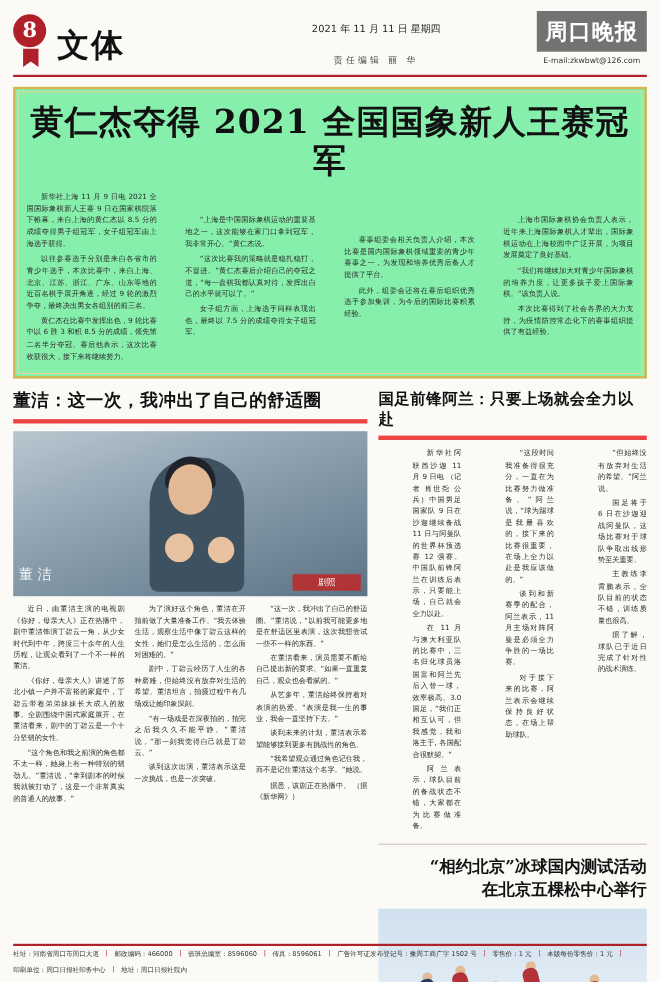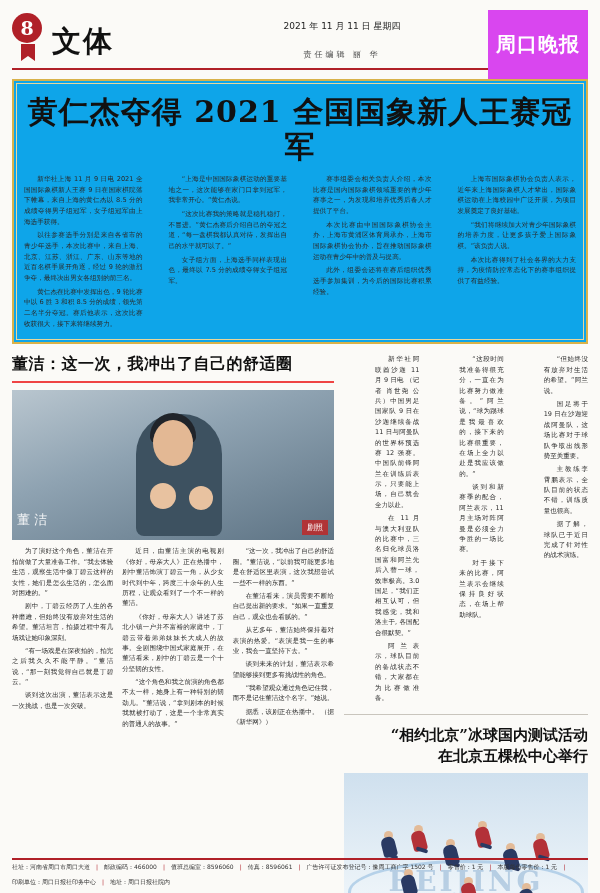--- a/index.html
+++ b/index.html
@@ -40,66 +40,67 @@
     position:absolute;left:255px;top:10px;
     text-align:center;width:150px;
   }
   .mh-date{font-size:9px;color:#222;}
   .mh-sub{font-size:8px;color:#444;margin-top:16px;letter-spacing:3px;}
   .mh-right{
     position:absolute;right:0;top:0;text-align:center;
   }
   .mh-logo{
     display:inline-block;
-    background:#d946ef;color:#fff;
+    background:#737373;color:#fff;
     font-family:"DejaVu Serif","Liberation Serif",serif;
     font-weight:bold;font-size:20px;letter-spacing:1px;
-    padding:21px 8px;
+    padding:5px 8px;
   }
   .mh-email{font-size:7px;color:#333;margin-top:4px;}
   .mh-flag{
     position:absolute;left:8px;top:34px;
     width:16px;height:18px;
   }
   
   .lead{
     margin-top:9px;
     border:2px solid #d9b24a;
     padding:8px 10px 10px 10px;
     position:relative;
-    background:#0ea5e9;
+    background:#86efac;
   }
   .lead:before{
     content:"";position:absolute;left:2px;top:2px;right:2px;bottom:2px;
     border:1px solid #e8d79b;pointer-events:none;
   }
   .lead-title{
     font-family:"DejaVu Serif","Liberation Serif",serif;
     font-size:30px;font-weight:bold;color:#111;
     text-align:center;line-height:1.15;
     margin:6px 0 10px 0;letter-spacing:1px;
   }
   .lead-cols{
     display:flex;gap:26px;
     font-size:6.6px;line-height:1.62;color:#2a2a2a;
     text-align:justify;
+    align-items:center;
   }
   .lead-cols .col{flex:1;}
   .lead-cols .col p{margin:0 0 3px 0;text-indent:2em;}
   
   .mid{
     margin-top:10px;
     display:flex;gap:10px;
   }
   .mid-left{width:322px;}
   .mid-right{flex:1;}
   .hl-title{
     font-family:"DejaVu Serif","Liberation Serif",serif;
     font-size:16px;font-weight:bold;color:#111;
-    border-bottom:2px solid #ef4444;
+    border-bottom:4px solid #ef4444;
     padding-bottom:6px;margin-bottom:7px;
     letter-spacing:0.5px;
   }
   .hl-title.small{font-size:14px;}
   .photo{
     position:relative;
     width:100%;height:150px;
     background:linear-gradient(160deg,#b9c6cf 0%,#8fa3b2 40%,#5d7384 100%);
     overflow:hidden;margin-bottom:6px;
   }
@@ -124,21 +125,21 @@
     position:absolute;left:43%;top:62%;
     width:26px;height:26px;background:#e8c2a0;border-radius:50%;
   }
   .photo .ph-hand2{
     position:absolute;left:55%;top:64%;
     width:24px;height:24px;background:#e8c2a0;border-radius:50%;
   }
   .photo .ph-badge{
     position:absolute;right:6px;bottom:5px;
     background:rgba(190,40,40,.85);color:#fff;
-    font-size:8px;padding:2px 5px;
+    font-size:8px;padding:2px 23px;
   }
   .photo .ph-cap{
     position:absolute;left:5px;bottom:11px;
     color:#fff;font-size:13px;opacity:.9;
   }
   .mid-left-cols{
     display:flex;gap:9px;
     font-size:6.5px;line-height:1.6;color:#2a2a2a;text-align:justify;
   }
   .mid-left-cols .col{flex:1;}
@@ -248,21 +249,20 @@
         <p>以往参赛选手分别是来自各省市的青少年选手，本次比赛中，来自上海、北京、江苏、浙江、广东、山东等地的近百名棋手展开角逐，经过 9 轮的激烈争夺，最终决出男女各组别的前三名。</p>
         <p>黄仁杰在比赛中发挥出色，9 轮比赛中以 6 胜 3 和积 8.5 分的成绩，领先第二名半分夺冠。赛后他表示，这次比赛收获很大，接下来将继续努力。</p>
       </div>
       <div class="col">
         <p>“上海是中国国际象棋运动的重要基地之一，这次能够在家门口拿到冠军，我非常开心。”黄仁杰说。</p>
         <p>“这次比赛我的策略就是稳扎稳打，不冒进。”黄仁杰赛后介绍自己的夺冠之道，“每一盘棋我都认真对待，发挥出自己的水平就可以了。”</p>
         <p>女子组方面，上海选手同样表现出色，最终以 7.5 分的成绩夺得女子组冠军。</p>
       </div>
       <div class="col">
         <p>赛事组委会相关负责人介绍，本次比赛是国内国际象棋领域重要的青少年赛事之一，为发现和培养优秀后备人才提供了平台。</p>
-        <p>本次比赛由中国国际象棋协会主办，上海市黄浦区体育局承办，上海市国际象棋协会协办，旨在推动国际象棋运动在青少年中的普及与提高。</p>
         <p>此外，组委会还将在赛后组织优秀选手参加集训，为今后的国际比赛积累经验。</p>
       </div>
       <div class="col">
         <p>上海市国际象棋协会负责人表示，近年来上海国际象棋人才辈出，国际象棋运动在上海校园中广泛开展，为项目发展奠定了良好基础。</p>
         <p>“我们将继续加大对青少年国际象棋的培养力度，让更多孩子爱上国际象棋。”该负责人说。</p>
         <p>本次比赛得到了社会各界的大力支持，为疫情防控常态化下的赛事组织提供了有益经验。</p>
       </div>
     </div>
   </div>
 
@@ -274,56 +274,57 @@
         <div class="ph-person"></div>
         <div class="ph-hair"></div>
         <div class="ph-face"></div>
         <div class="ph-hand"></div>
         <div class="ph-hand2"></div>
         <div class="ph-badge">剧照</div>
         <div class="ph-cap">董 洁</div>
       </div>
       <div class="mid-left-cols">
         <div class="col">
+          <p>近日，由董洁主演的电视剧《你好，母亲大人》正在热播中，剧中董洁饰演丁碧云一角，从少女时代到中年，跨度三十余年的人生历程，让观众看到了一个不一样的董洁。</p>
+          <p>《你好，母亲大人》讲述了苏北小镇一户并不富裕的家庭中，丁碧云带着弟弟妹妹长大成人的故事。全剧围绕中国式家庭展开，在董洁看来，剧中的丁碧云是一个十分坚韧的女性。</p>
+          <p>“这个角色和我之前演的角色都不太一样，她身上有一种特别的韧劲儿。”董洁说，“拿到剧本的时候我就被打动了，这是一个非常真实的普通人的故事。”</p>
+        </div>
+        <div class="col">
           <p>为了演好这个角色，董洁在开拍前做了大量准备工作。“我去体验生活，观察生活中像丁碧云这样的女性，她们是怎么生活的，怎么面对困难的。”</p>
           <p>剧中，丁碧云经历了人生的各种磨难，但始终没有放弃对生活的希望。董洁坦言，拍摄过程中有几场戏让她印象深刻。</p>
           <p>“有一场戏是在深夜拍的，拍完之后我久久不能平静。”董洁说，“那一刻我觉得自己就是丁碧云。”</p>
           <p>谈到这次出演，董洁表示这是一次挑战，也是一次突破。</p>
-        </div>
-        <div class="col">
-          <p>近日，由董洁主演的电视剧《你好，母亲大人》正在热播中，剧中董洁饰演丁碧云一角，从少女时代到中年，跨度三十余年的人生历程，让观众看到了一个不一样的董洁。</p>
-          <p>《你好，母亲大人》讲述了苏北小镇一户并不富裕的家庭中，丁碧云带着弟弟妹妹长大成人的故事。全剧围绕中国式家庭展开，在董洁看来，剧中的丁碧云是一个十分坚韧的女性。</p>
-          <p>“这个角色和我之前演的角色都不太一样，她身上有一种特别的韧劲儿。”董洁说，“拿到剧本的时候我就被打动了，这是一个非常真实的普通人的故事。”</p>
         </div>
         <div class="col">
           <p>“这一次，我冲出了自己的舒适圈。”董洁说，“以前我可能更多地是在舒适区里表演，这次我想尝试一些不一样的东西。”</p>
           <p>在董洁看来，演员需要不断给自己提出新的要求。“如果一直重复自己，观众也会看腻的。”</p>
           <p>从艺多年，董洁始终保持着对表演的热爱。“表演是我一生的事业，我会一直坚持下去。”</p>
           <p>谈到未来的计划，董洁表示希望能够接到更多有挑战性的角色。</p>
           <p>“我希望观众通过角色记住我，而不是记住董洁这个名字。”她说。</p>
           <p>据悉，该剧正在热播中。                （据《新华网》）</p>
         </div>
       </div>
     </div>
 
     <div class="mid-right">
+      <div class="hl-title small">国足前锋阿兰：只要上场就会全力以赴</div>
       <div class="mid-right-cols">
         <div class="col">
           <p>新华社阿联酋沙迦 11 月 9 日电 （记者 肖世尧 公兵）中国男足国家队 9 日在沙迦继续备战 11 日与阿曼队的世界杯预选赛 12 强赛。中国队前锋阿兰在训练后表示，只要能上场，自己就会全力以赴。</p>
           <p>在 11 月与澳大利亚队的比赛中，三名归化球员洛国富和阿兰先后入替一球，效率极高。3.0 国足，“我们正相互认可，但我感觉，我和洛主于, 各国配合很默契。”</p>
           <p>阿兰表示，球队目前的备战状态不错，大家都在为比赛做准备。</p>
         </div>
         <div class="col">
           <p>“这段时间我准备得很充分，一直在为比赛努力做准备。”阿兰说，“球为踢球是我最喜欢的，接下来的比赛很重要，在场上全力以赴是我应该做的。”</p>
           <p>谈到和新赛季的配合，阿兰表示，11 月主场对阵阿曼是必须全力争胜的一场比赛。</p>
           <p>对于接下来的比赛，阿兰表示会继续保持良好状态，在场上帮助球队。</p>
         </div>
         <div class="col">
           <p>“但始终没有放弃对生活的希望。”阿兰说。</p>
-          <p>国足将于 19 日在沙迦迎战阿曼队，这场比赛对于球队争取出线形势至关重要。</p>
+          <p>国足将于 6 日在沙迦迎战阿曼队，这场比赛对于球队争取出线形势至关重要。</p>
           <p>主教练李霄鹏表示，全队目前的状态不错，训练质量也很高。</p>
           <p>据了解，球队已于近日完成了针对性的战术演练。</p>
         </div>
       </div>
 
       <div class="rule"></div>
 
       <div class="feature">
         <div class="feature-title">
           <div>“相约北京”冰球国内测试活动</div>

